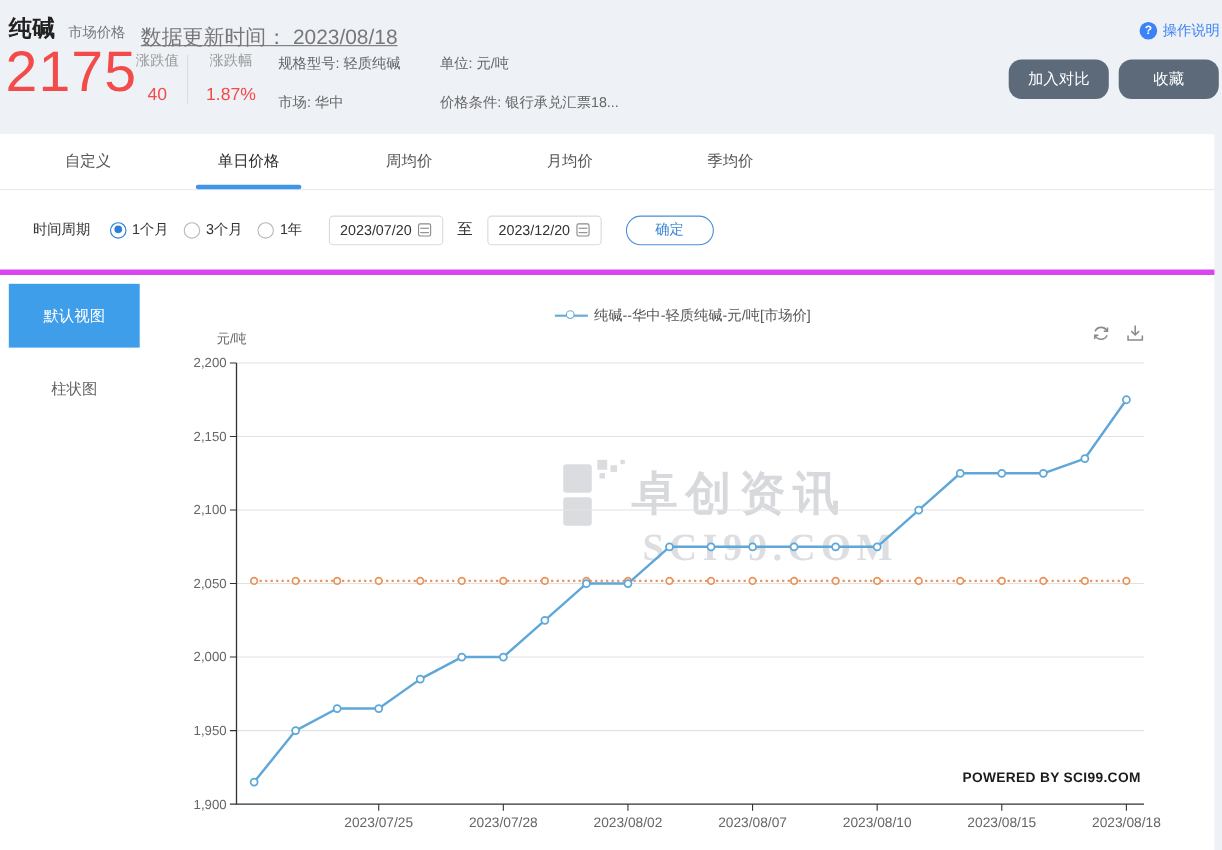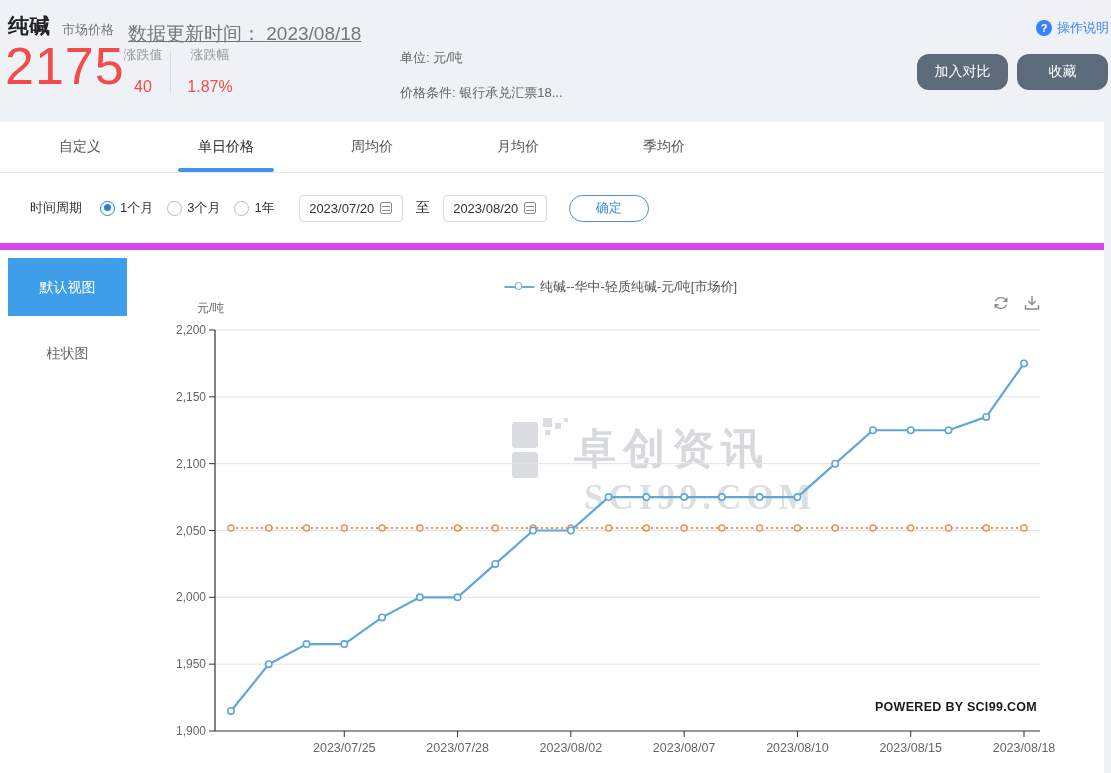--- a/index.html
+++ b/index.html
@@ -28,21 +28,21 @@
   .btn-compare { right:103px; }
   .btn-fav { right:3px; }
 
   
   .tabbar { position:absolute; top:122px; left:0; width:1104px; height:51px; background:#fff; border-bottom:1px solid #e7e7e7; display:flex; padding-left:7px; }
   .tab { width:146px; text-align:center; line-height:48px; font-size:14px; color:#555; cursor:pointer; position:relative; }
   .tab.active { color:#2b2b2b; }
   .tab.active::after { content:""; position:absolute; left:50%; transform:translateX(-50%); bottom:0; width:96px; height:4px; background:#3f95ea; border-radius:2px; }
 
   
-  .filter { position:absolute; top:173px; left:0; width:1104px; height:77px; background:#fff; border-bottom:7px solid #d946ef; display:flex; align-items:center; padding-left:30px; font-size:13px; }
+  .filter { position:absolute; top:173px; left:0; width:1104px; height:77px; background:#fff; border-bottom:5px solid #d946ef; display:flex; align-items:center; padding-left:30px; font-size:13px; }
   .f-label { color:#333; margin-right:18px; }
   .radio-opt { display:flex; align-items:center; margin-right:14px; cursor:pointer; color:#333; }
   .rdot { width:15px; height:15px; border-radius:50%; border:1.5px solid #b9b9b9; margin-right:5px; position:relative; background:#fff; }
   .radio-opt.sel .rdot { border-color:#2b7fd9; }
   .radio-opt.sel .rdot::after { content:""; position:absolute; left:2.5px; top:2.5px; width:7px; height:7px; border-radius:50%; background:#2b7fd9; }
   .datebox { width:104px; height:27px; border:1px solid #d9d9d9; border-radius:4px; display:flex; align-items:center; justify-content:center; gap:6px; color:#333; cursor:pointer; background:#fff; }
   .cal-ic { width:12px; height:12px; border:1px solid #8a8a8a; border-radius:2px; background:linear-gradient(#8a8a8a,#8a8a8a) center 3px/8px 1px no-repeat,linear-gradient(#8a8a8a,#8a8a8a) center 7px/8px 1px no-repeat; }
   .to-lbl { margin:0 13px; color:#333; font-size:14px; }
   .confirm-btn { margin-left:22px; width:80px; height:27px; border:1px solid #4a8fd8; color:#3e87d6; background:#fff; border-radius:14px; font-size:13px; cursor:pointer; font-family:inherit; }
   .mL10 { margin-left:10px; } .mL0 { margin-left:0; }
@@ -95,20 +95,24 @@
   <div class="chg-col col-chg">
     <div class="lbl">涨跌值</div>
     <div class="val">40</div>
   </div>
   <div class="vdiv"></div>
   <div class="chg-col col-pct">
     <div class="lbl">涨跌幅</div>
     <div class="val">1.87%</div>
   </div>
 
+  <div class="meta-col col-meta1">
+    <div>规格型号: 轻质纯碱</div>
+    <div>市场: 华中</div>
+  </div>
   <div class="meta-col col-meta2">
     <div>单位: 元/吨</div>
     <div>价格条件: 银行承兑汇票18...</div>
   </div>
 
   <div class="help">
     <span class="help-q">?</span>
     <span>操作说明</span>
   </div>
   <button class="dark-btn btn-compare">加入对比</button>
@@ -136,21 +140,21 @@
   <span class="radio-opt">
       <span class="rdot"></span>
       <span>1年</span>
     </span>
   <span class="datebox mL10">
       <span>2023/07/20</span>
       <span class="cal-ic"></span>
     </span>
   <span class="to-lbl">至</span>
   <span class="datebox mL0">
-      <span>2023/08/20</span>
+      <span>2023/12/20</span>
       <span class="cal-ic"></span>
     </span>
   <button class="confirm-btn">确定</button>
 </div>
 
 <div class="content">
   <div class="side-item side-plain">柱状图</div>
   <div class="side-item side-active">默认视图</div>
 
   <div class="chart-panel">

